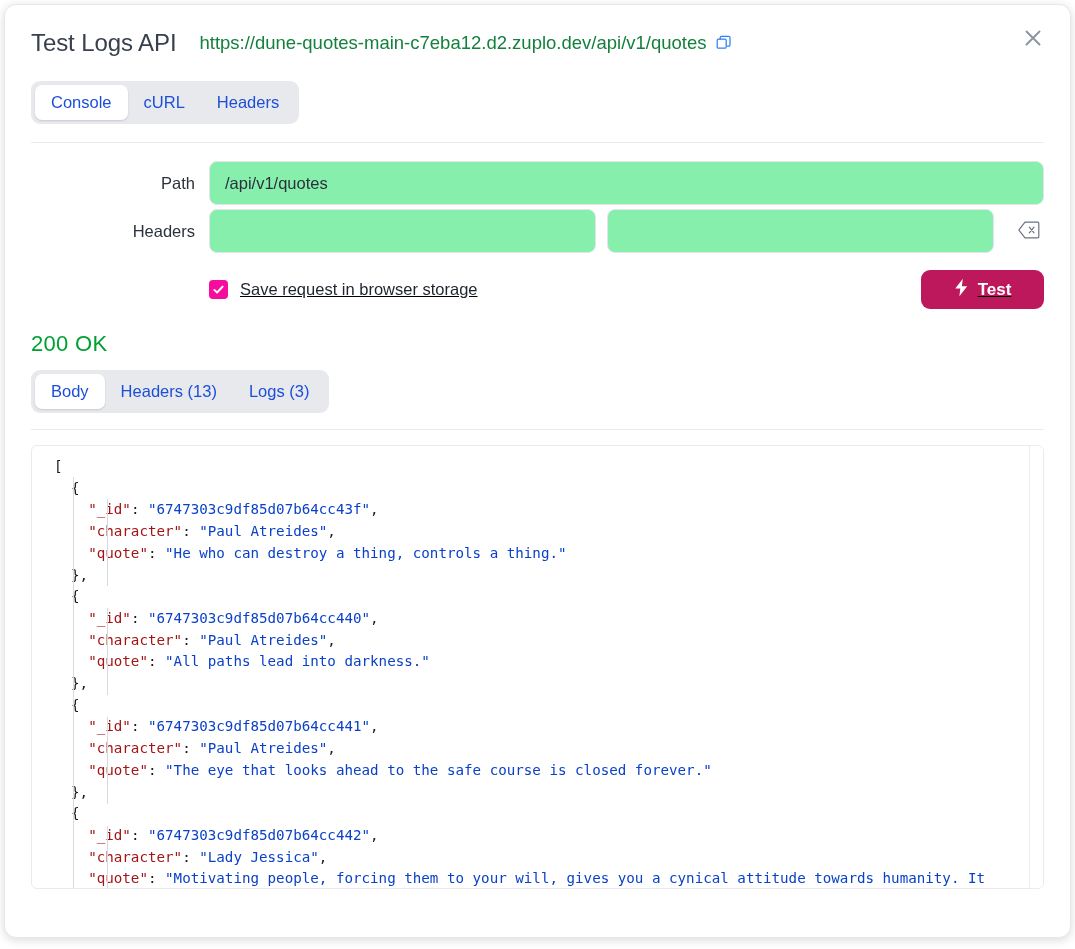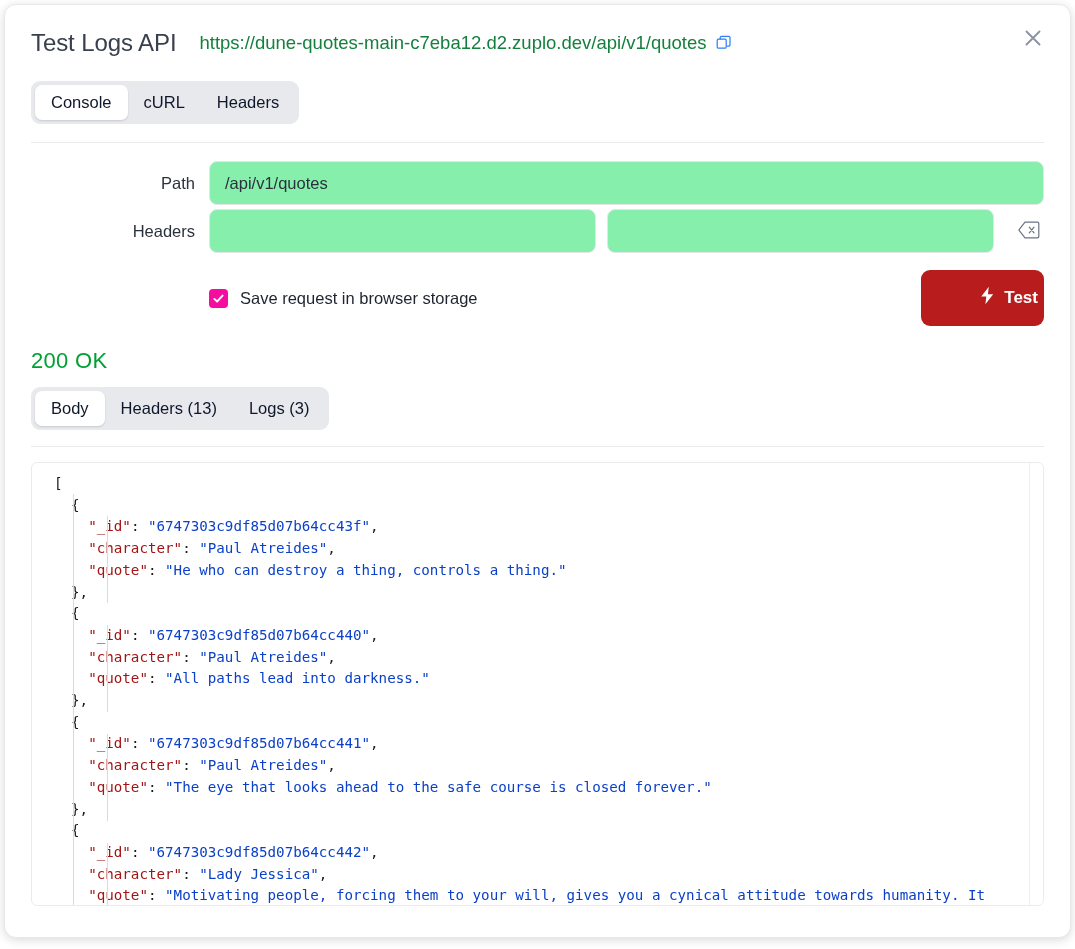--- a/index.html
+++ b/index.html
@@ -71,21 +71,21 @@
   .tabs-wrap { padding: 0 26px; }
   .tabgroup {
     display: inline-flex;
     background: #e7e9ed;
     border-radius: 9px;
     padding: 4px;
     gap: 0px;
   }
   .tab {
     font-size: 16.5px;
-    color: #0f172a;
+    color: #1d4ed8;
     padding: 8px 16px;
     border-radius: 7px;
     cursor: pointer;
     white-space: nowrap;
     background: transparent;
     border: none;
     font-family: "Liberation Sans", sans-serif;
     line-height: 19px;
   }
   .tab.active {
@@ -153,29 +153,29 @@
     flex: none;
   }
   .cblabel {
     margin-left: 12px;
     font-size: 16.5px;
     color: #1e2430;
     cursor: pointer;
   }
   .test-btn {
     margin-left: auto;
-    background: #b91c1c;
+    background: #be185d;
     color: #ffffff;
     border: none;
     border-radius: 9px;
-    height: 56px;
+    height: 39px;
     min-width: 123px;
     font-size: 17px;
     font-weight: bold;
-    display: flex; align-items: center; justify-content: flex-end;
+    display: flex; align-items: center; justify-content: center;
     gap: 9px;
     cursor: pointer;
     font-family: "Liberation Sans", sans-serif;
   }
 
   
   .status {
     padding: 0 26px;
     font-size: 22px;
     color: #00a033;
@@ -276,21 +276,21 @@
             <span>
               <svg width="22" height="18" viewBox="0 0 22 18" fill="none">
                 <path d="M7 1.2h12.4a1.4 1.4 0 0 1 1.4 1.4v12.8a1.4 1.4 0 0 1-1.4 1.4H7L1.1 9.4a.6.6 0 0 1 0-.8L7 1.2Z" stroke="#6a7284" stroke-width="1.2" stroke-linejoin="round"></path>
                 <path d="M11.3 6.2 16 11.8 M16 6.2 11.3 11.8" stroke="#6a7284" stroke-width="1.2" stroke-linecap="round"></path>
               </svg>
             </span>
           </button>
         </div>
       </div>
 
-      <div class="frow cbrow" style="margin-top:17px;">
+      <div class="frow cbrow" style="margin-top:17px;text-decoration:underline;">
         <span class="flabel" style="width:178px;"></span>
         <span class="cbox">
           <svg width="13" height="13" viewBox="0 0 13 13" fill="none">
             <path d="M2.3 6.9 L5.1 9.5 L10.6 3.6" stroke="#ffffff" stroke-width="1.9" stroke-linecap="round" stroke-linejoin="round"></path>
           </svg>
         </span>
         <span class="cblabel">Save request in browser storage</span>
         <button class="test-btn">
           <span>
             <svg width="15" height="19" viewBox="0 0 15 19" fill="none">

